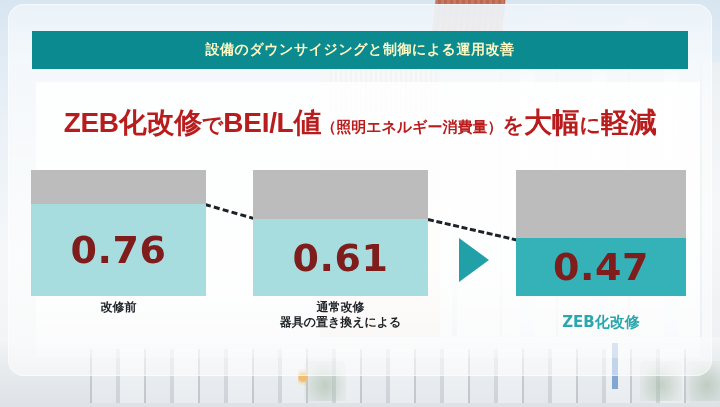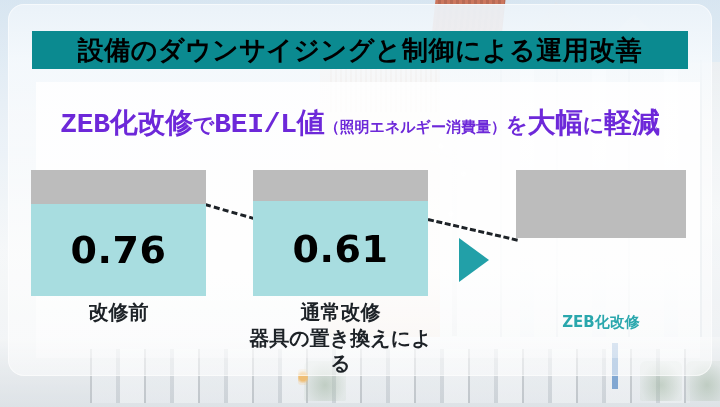--- a/index.html
+++ b/index.html
@@ -106,47 +106,47 @@
     background:linear-gradient(180deg,rgba(255,255,255,.86) 0%,rgba(255,255,255,.80) 68%,rgba(255,255,255,.30) 100%);
   }
 
   
   .banner{
     position:absolute;left:32px;top:31px;width:656px;height:38px;
     background:#0b8a90;
     display:flex;align-items:center;justify-content:center;
   }
   .banner span{
-    color:#000000;font-size:26px;font-weight:bold;letter-spacing:.5px;
+    color:#fef9c3;font-size:14px;font-weight:bold;letter-spacing:.5px;
     font-family:"DejaVu Sans","Liberation Sans",sans-serif;
   }
 
   
   .subtitle{
     position:absolute;left:0;top:104px;width:720px;
-    text-align:center;color:#6d28d9;white-space:nowrap;
-    font-family:Liberation Mono, monospace;
+    text-align:center;color:#b91c1c;white-space:nowrap;
+    font-family:Liberation Sans, sans-serif;
   }
   .subtitle .big{font-size:28px;font-weight:bold;letter-spacing:-.3px;}
   .subtitle .mid{font-size:21px;font-weight:bold;}
   .subtitle .small{font-size:15px;font-weight:bold;}
 
   
   .chart{position:absolute;left:0;top:0;width:720px;height:407px;}
   .bar{position:absolute;}
   .bar .gray{position:absolute;left:0;top:0;width:100%;background:#bcbcbc;}
   .bar .fill{position:absolute;left:0;bottom:0;width:100%;display:flex;align-items:center;justify-content:center;}
   .bar .val{
-    color:#000000;font-weight:bold;font-size:38px;letter-spacing:.5px;
+    color:#7f1d1d;font-weight:bold;font-size:38px;letter-spacing:.5px;
     font-family:"DejaVu Sans","Liberation Sans",sans-serif;
   }
   .caption{
     position:absolute;text-align:center;line-height:1.28;
     font-family:"DejaVu Sans","Liberation Sans",sans-serif;
-    font-size:20px;font-weight:bold;color:#1d2227;
+    font-size:12px;font-weight:bold;color:#1d2227;
   }
   .caption.teal{color:#2aa7ad;font-size:15px;}
 
   .dash{position:absolute;height:0;border-top:3px dashed #1d2227;transform-origin:left center;}
   .arrow{
     position:absolute;width:0;height:0;
     border-top:22px solid transparent;border-bottom:22px solid transparent;
     border-left:30px solid #22a0a8;
   }
 </style>
@@ -210,30 +210,33 @@
       <div class="fill" style="height:92px;background:#a8dde0">
         <span class="val">0.76</span>
       </div>
     </div>
     <div class="caption" style="left:31px;top:300px;width:175px">
       <div>改修前</div>
     </div>
 
     <div class="bar" style="left:253px;top:170px;width:175px;height:126px">
       <div class="gray" style="height:49px"></div>
-      <div class="fill" style="height:95px;background:#a8dde0">
+      <div class="fill" style="height:77px;background:#a8dde0">
         <span class="val">0.61</span>
       </div>
     </div>
     <div class="caption" style="left:243px;top:300px;width:195px">
       <div>通常改修</div>
       <div>器具の置き換えによる</div>
     </div>
 
     <div class="bar" style="left:516px;top:170px;width:170px;height:126px">
       <div class="gray" style="height:68px"></div>
+      <div class="fill" style="height:58px;background:#35b2b8">
+        <span class="val">0.47</span>
+      </div>
     </div>
     <div class="caption teal" style="left:516px;top:313px;width:170px">
       <div>ZEB化改修</div>
     </div>
 
   </div>
 </div>
 
 </body></html>

